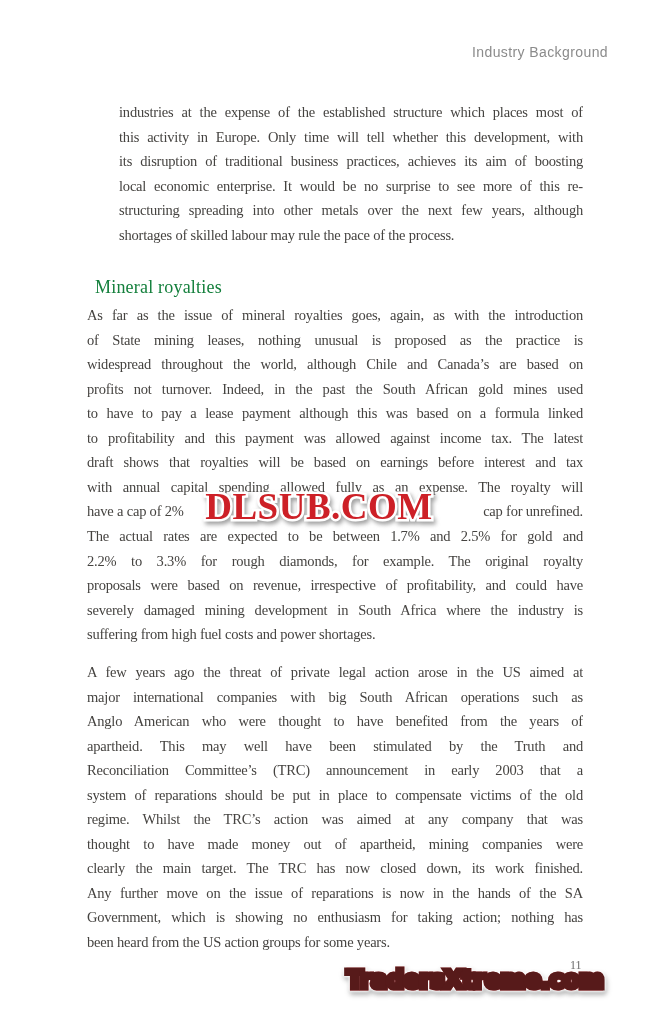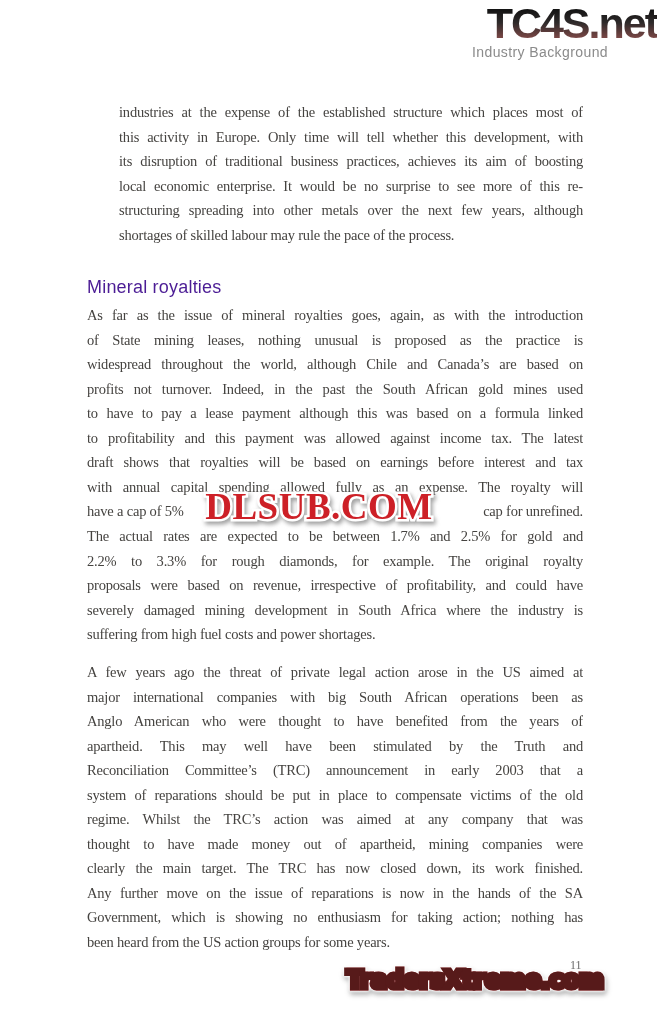--- a/index.html
+++ b/index.html
@@ -30,23 +30,23 @@
     color:#454340; font-size:14.5px; letter-spacing:-0.2px;
   }
   .para { position:absolute; left:0; right:0; }
   .line {
     height:24.5px; line-height:24.5px; overflow:hidden;
     text-align:justify; text-align-last:justify;
   }
   .relax-last .line:last-child { text-align-last:left; }
   .para-1 { top:100px;margin-left:32px; }
   .section-heading {
-    position:absolute; top:262px; left:0;
-    font-family:Liberation Sans, sans-serif;
-    font-size:18px; font-weight:400; color:#4c1d95; letter-spacing:0.2px;
+    position:absolute; top:262px; left:8px;
+    font-family:Liberation Serif, serif;
+    font-size:18px; font-weight:400; color:#15803d; letter-spacing:0.2px;
   }
   .para-2a { top:303px; }
   .wm-line {
     position:absolute; top:499px; left:0; right:0;
     height:24.5px; line-height:24.5px;
     display:flex; justify-content:space-between;
   }
   .para-2b { top:524px; }
   .para-3 { top:660px; }
 
@@ -74,21 +74,20 @@
   .page-number {
     position:absolute; top:958px; left:570px;
     font-size:12px; color:#6a6a6a;
   }
 </style>
 </head>
 <body>
 
 <div class="page">
 
-  <div class="tc4s-logo">TC4S.net</div>
   <div class="industry-subtitle">Industry Background</div>
 
   <div class="content">
 
     <div class="para para-1 relax-last">
 
     <div class="line">industries at the expense of the established structure which places most of</div>
         <div class="line">this activity in Europe. Only time will tell whether this development, with</div>
         <div class="line">its disruption of traditional business practices, achieves its aim of boosting</div>
         <div class="line">local economic enterprise. It would be no surprise to see more of this re-</div>
@@ -104,37 +103,37 @@
         <div class="line">of State mining leases, nothing unusual is proposed as the practice is</div>
         <div class="line">widespread throughout the world, although Chile and Canada’s are based on</div>
         <div class="line">profits not turnover. Indeed, in the past the South African gold mines used</div>
         <div class="line">to have to pay a lease payment although this was based on a formula linked</div>
         <div class="line">to profitability and this payment was allowed against income tax. The latest</div>
         <div class="line">draft shows that royalties will be based on earnings before interest and tax</div>
         <div class="line">with annual capital spending allowed fully as an expense. The royalty will</div>
       </div>
 
     <div class="wm-line">
-      <span>have a cap of 5%</span>
+      <span>have a cap of 2%</span>
       <span>cap for unrefined.</span>
     </div>
 
     <div class="para para-2b relax-last">
 
     <div class="line">The actual rates are expected to be between 1.7% and 2.5% for gold and</div>
         <div class="line">2.2% to 3.3% for rough diamonds, for example. The original royalty</div>
         <div class="line">proposals were based on revenue, irrespective of profitability, and could have</div>
         <div class="line">severely damaged mining development in South Africa where the industry is</div>
         <div class="line">suffering from high fuel costs and power shortages.</div>
       </div>
 
     <div class="para para-3 relax-last">
 
     <div class="line">A few years ago the threat of private legal action arose in the US aimed at</div>
-        <div class="line">major international companies with big South African operations been as</div>
+        <div class="line">major international companies with big South African operations such as</div>
         <div class="line">Anglo American who were thought to have benefited from the years of</div>
         <div class="line">apartheid. This may well have been stimulated by the Truth and</div>
         <div class="line">Reconciliation Committee’s (TRC) announcement in early 2003 that a</div>
         <div class="line">system of reparations should be put in place to compensate victims of the old</div>
         <div class="line">regime. Whilst the TRC’s action was aimed at any company that was</div>
         <div class="line">thought to have made money out of apartheid, mining companies were</div>
         <div class="line">clearly the main target. The TRC has now closed down, its work finished.</div>
         <div class="line">Any further move on the issue of reparations is now in the hands of the SA</div>
         <div class="line">Government, which is showing no enthusiasm for taking action; nothing has</div>
         <div class="line">been heard from the US action groups for some years.</div>

